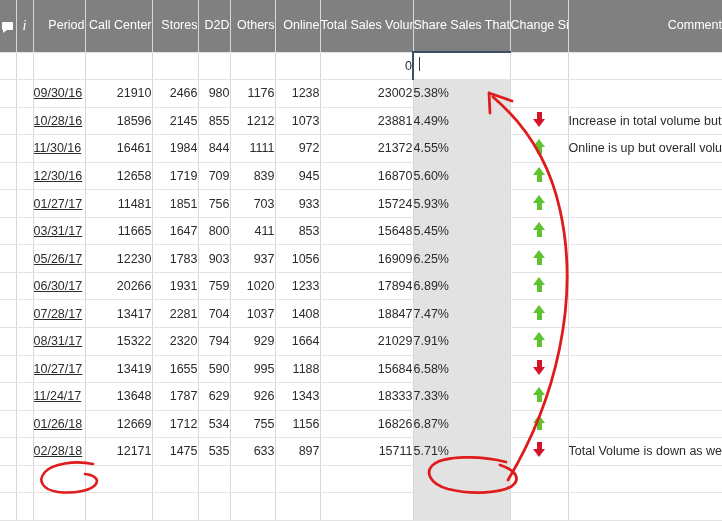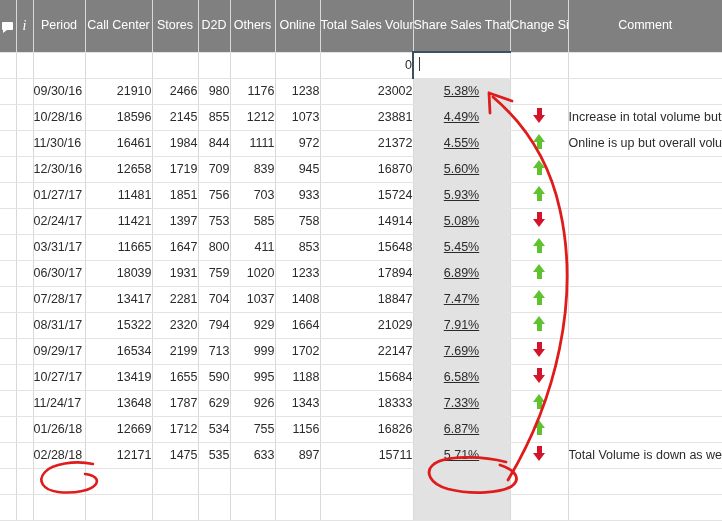--- a/index.html
+++ b/index.html
@@ -37,21 +37,21 @@
     vertical-align: middle;
     box-sizing: border-box;
   }
 
   
   thead th {
     background: #808080;
     color: #ffffff;
     height: 52px;
     font-size: 12.5px;
-    text-align: center;
+    text-align: right;
     padding: 0 6px;
     vertical-align: middle;
     border-right: 1px solid #9a9a9a;
     border-bottom: 1px solid #707070;
     white-space: normal;
     line-height: 13px;
   }
   thead th.h-icon { padding: 0; text-align: center; }
 
   .bubble-icon {
@@ -78,22 +78,22 @@
 
   
   tbody td {
     height: 23.1px;
     font-size: 12.5px;
     padding: 0 6px;
     color: #2b2b2b;
   }
   td.c-mark, td.c-info { background: #ffffff; }
   td.num   { text-align: right; }
-  td.date  { text-align: left; padding-left: 8px; }
-  td.pct   { text-align: center; background: #e2e2e2; text-decoration: underline; }
+  td.date  { text-align: left; padding-left: 8px; text-decoration: underline; }
+  td.pct   { text-align: left; background: #e2e2e2; }
   td.chg   { text-align: center; }
   td.cmt   { text-align: left; padding-left: 6px; border-right: none; }
 
   
   td.selected {
     background: #ffffff;
     border: 2px solid #3c5063;
     position: relative;
   }
   .caret {
@@ -259,50 +259,50 @@
         <td class="num">703</td>
         <td class="num">933</td>
         <td class="num">15724</td>
         <td class="pct">5.93%</td>
         <td class="chg"><span class="arrow up"><b></b><i></i></span></td>
         <td class="cmt"></td>
       </tr>
       <tr>
         <td class="c-mark"></td>
         <td class="c-info"></td>
-        <td class="date">02/24/17</td>
-        <td class="num">11421</td>
-        <td class="num">1397</td>
-        <td class="num">753</td>
-        <td class="num">585</td>
-        <td class="num">758</td>
-        <td class="num">14914</td>
-        <td class="pct">5.08%</td>
-        <td class="chg"><span class="arrow down"><b></b><i></i></span></td>
-        <td class="cmt"></td>
-      </tr>
-      <tr>
-        <td class="c-mark"></td>
-        <td class="c-info"></td>
         <td class="date">03/31/17</td>
         <td class="num">11665</td>
         <td class="num">1647</td>
         <td class="num">800</td>
         <td class="num">411</td>
         <td class="num">853</td>
         <td class="num">15648</td>
         <td class="pct">5.45%</td>
         <td class="chg"><span class="arrow up"><b></b><i></i></span></td>
         <td class="cmt"></td>
       </tr>
       <tr>
         <td class="c-mark"></td>
         <td class="c-info"></td>
+        <td class="date">05/26/17</td>
+        <td class="num">12230</td>
+        <td class="num">1783</td>
+        <td class="num">903</td>
+        <td class="num">937</td>
+        <td class="num">1056</td>
+        <td class="num">16909</td>
+        <td class="pct">6.25%</td>
+        <td class="chg"><span class="arrow up"><b></b><i></i></span></td>
+        <td class="cmt"></td>
+      </tr>
+      <tr>
+        <td class="c-mark"></td>
+        <td class="c-info"></td>
         <td class="date">06/30/17</td>
-        <td class="num">18039</td>
+        <td class="num">20266</td>
         <td class="num">1931</td>
         <td class="num">759</td>
         <td class="num">1020</td>
         <td class="num">1233</td>
         <td class="num">17894</td>
         <td class="pct">6.89%</td>
         <td class="chg"><span class="arrow up"><b></b><i></i></span></td>
         <td class="cmt"></td>
       </tr>
       <tr>
@@ -324,34 +324,20 @@
         <td class="c-info"></td>
         <td class="date">08/31/17</td>
         <td class="num">15322</td>
         <td class="num">2320</td>
         <td class="num">794</td>
         <td class="num">929</td>
         <td class="num">1664</td>
         <td class="num">21029</td>
         <td class="pct">7.91%</td>
         <td class="chg"><span class="arrow up"><b></b><i></i></span></td>
-        <td class="cmt"></td>
-      </tr>
-      <tr>
-        <td class="c-mark"></td>
-        <td class="c-info"></td>
-        <td class="date">09/29/17</td>
-        <td class="num">16534</td>
-        <td class="num">2199</td>
-        <td class="num">713</td>
-        <td class="num">999</td>
-        <td class="num">1702</td>
-        <td class="num">22147</td>
-        <td class="pct">7.69%</td>
-        <td class="chg"><span class="arrow down"><b></b><i></i></span></td>
         <td class="cmt"></td>
       </tr>
       <tr>
         <td class="c-mark"></td>
         <td class="c-info"></td>
         <td class="date">10/27/17</td>
         <td class="num">13419</td>
         <td class="num">1655</td>
         <td class="num">590</td>
         <td class="num">995</td>

